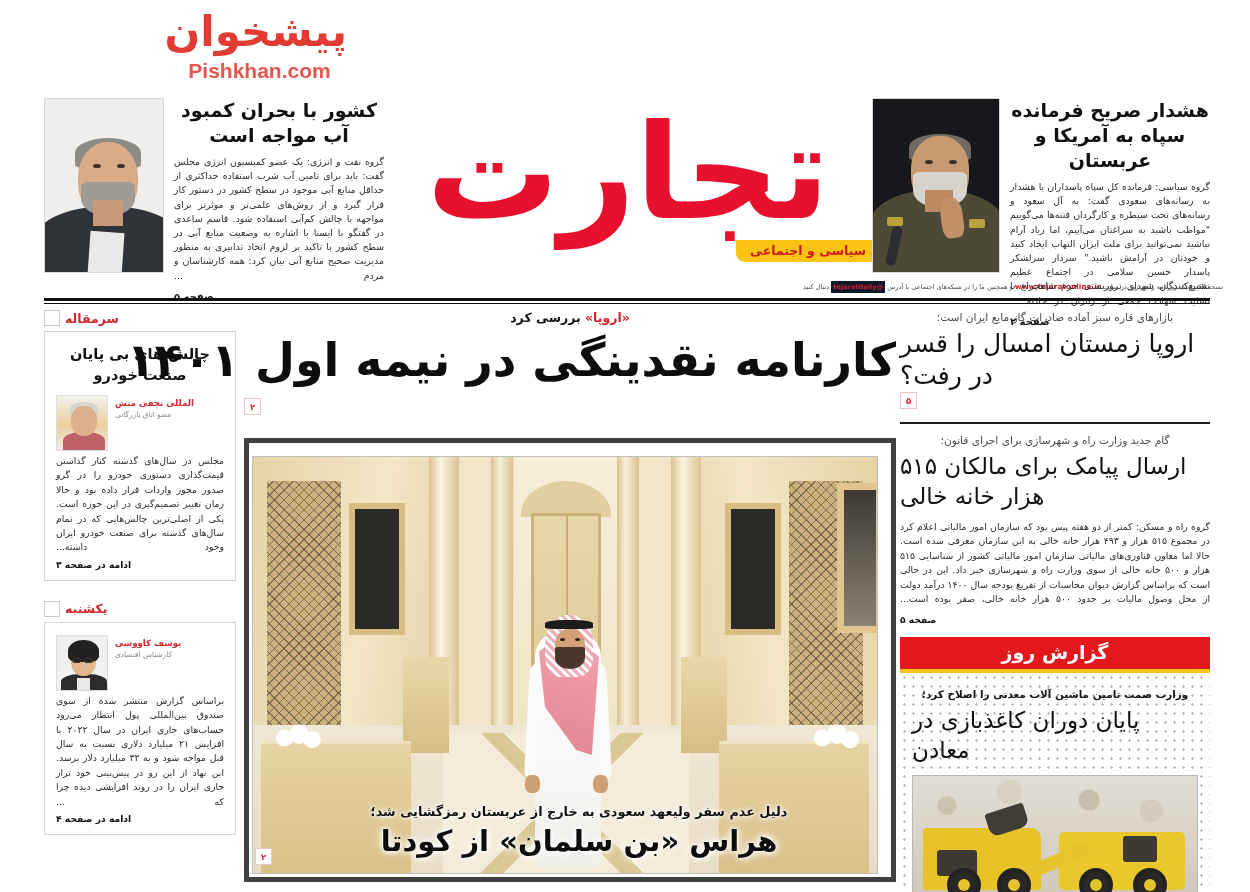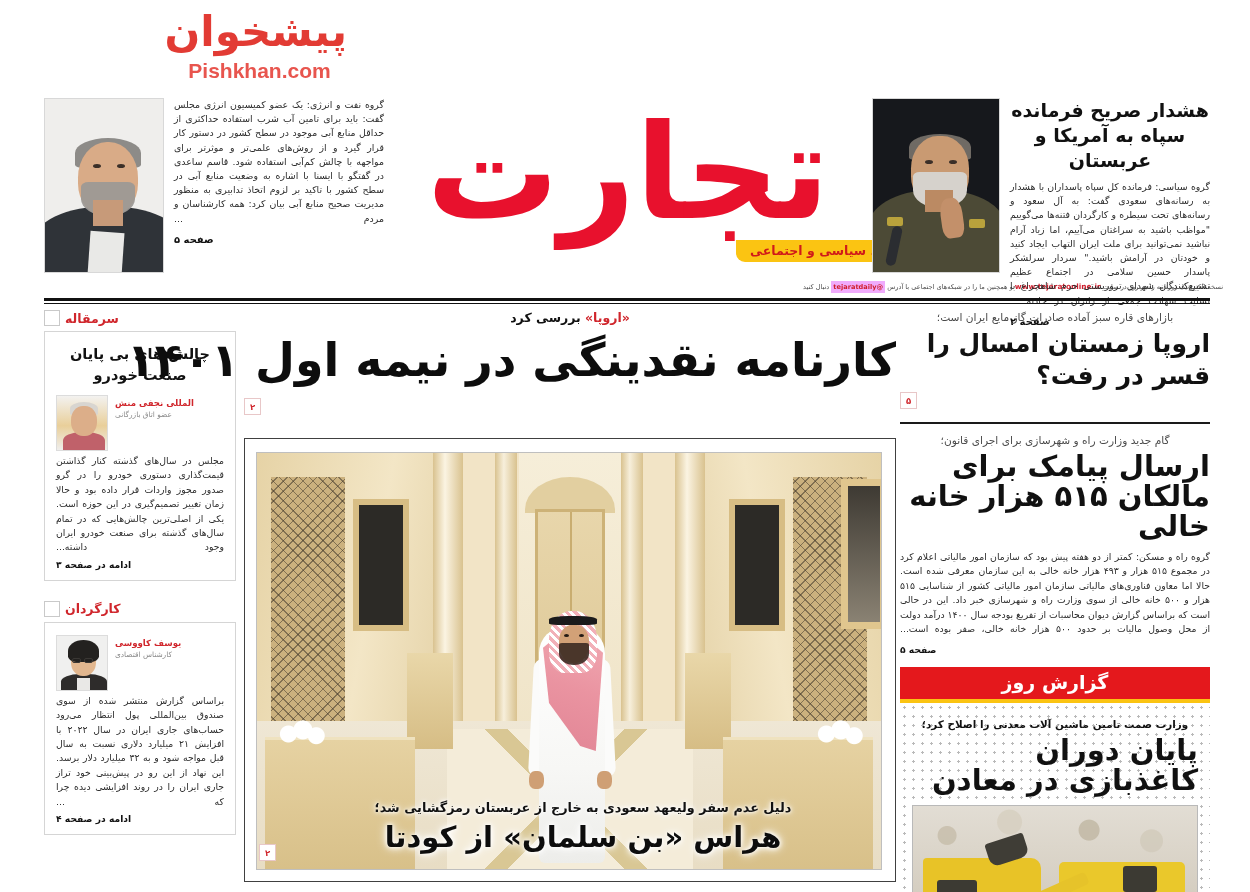--- a/index.html
+++ b/index.html
@@ -189,21 +189,21 @@
   }
   .url-strip {
     position: absolute; left: 384px; top: 190px;
     width: 490px;
     text-align: center;
     direction: rtl;
     font-size: 6.6px; color: #4a4a4a;
     white-space: nowrap;
   }
   .url-strip .site { color: #cf1f2e; font-weight: bold; font-size: 7.4px; margin-top: 33px; }
-  .url-strip .handle { color: #cf1f2e; font-weight: bold; background:#f0abfc; padding:2px 2px; }
+  .url-strip .handle { color: #cf1f2e; font-weight: bold; background:#0f172a; padding:2px 2px; }
 
   .rule-heavy {
     position: absolute; left: 44px; top: 298px;
     width: 1166px; height: 3px; background: #111;
   }
   .rule-thin {
     position: absolute; left: 44px; top: 303px;
     width: 1166px; height: 1px; background: #111;
   }
 
@@ -298,21 +298,21 @@
     background: #fff; color: #d0262c;
     font-size: 8.5px; font-weight: bold;
     display: flex; align-items: center; justify-content: center;
   }
   .badge-left-float {
     position: absolute; left: 0; top: 88px;
   }
   .hero-frame {
     position: absolute; left: 0; top: 128px;
     width: 652px; height: 444px;
-    border: 1px solid #404040;
+    border: 5px solid #404040;
     padding: 13px 13px 0 13px;
     background: #fff;
   }
   .hero-photo {
     position: relative; width: 626px; height: 418px;
     overflow: hidden;
     border: 1px solid #bfbfbf;
     background: #f2e4c6;
   }
   
@@ -458,25 +458,25 @@
     position: absolute; left: 2px; bottom: 8px;
   }
 
   
   .r-item { direction: rtl; }
   .r-kicker {
     font-size: 10.6px; color: #4a4a4a; text-align: center;
     line-height: 15px; margin-bottom: 3px;
   }
   .r-headline {
-    font-size: 25px; font-weight: bold; color: #111;
-    line-height: 32px; text-align: right;
+    font-size: 25px; font-weight: normal; color: #111;
+    line-height: 32px; text-align: left;
     letter-spacing: -0.5px;
   }
-  .r-headline.sm { font-size: 29px; line-height: 30px; }
+  .r-headline.sm { font-size: 23px; line-height: 30px; }
   .r-rule { height: 2px; background: #1a1a1a; margin: 10px 0 9px 0; }
   .r-body {
     font-size: 9.3px; line-height: 14.4px; color: #2b2b2b;
     text-align: justify; text-align-last: justify; direction: rtl;
   }
   .r-more { font-size: 9.2px; font-weight: bold; color: #111; }
   .red-banner {
     background: #e4181c; color: #fff;
     font-size: 19px; font-weight: bold;
     text-align: center; padding: 4px 0 6px 0;
@@ -565,20 +565,21 @@
         <div class="pA-shoulder"></div>
         <div class="pA-hair"></div>
         <div class="pA-head"></div>
         <div class="pA-beard"></div>
         <div class="pA-eye" style="left:48px; bottom:104px;"></div>
         <div class="pA-eye" style="left:72px; bottom:104px;"></div>
         <div class="pA-neck"></div>
         <div class="pA-collar"></div>
       </div>
       <div class="teaser-text">
+        <div class="teaser-headline">کشور با بحران کمبود آب مواجه است</div>
         <div class="teaser-body">گروه نفت و انرژی: یک عضو کمیسیون انرژی مجلس گفت: باید برای تامین آب شرب استفاده حداکثری از حداقل منابع آبی موجود در سطح کشور در دستور کار قرار گیرد و از روش‌های علمی‌تر و موثرتر برای مواجهه با چالش کم‌آبی استفاده شود. قاسم ساعدی در گفتگو با ایسنا با اشاره به وضعیت منابع آبی در سطح کشور با تاکید بر لزوم اتخاذ تدابیری به منظور مدیریت صحیح منابع آبی بیان کرد: همه کارشناسان و مردم ...</div>
         <div style="text-align:left; margin-top:2px;">
           <span class="teaser-page">صفحه ۵</span>
         </div>
       </div>
     </div>
 
     <div class="masthead-center">
       <div class="logo-wrap">
         <div class="logo-tejarat">تجارت</div>
@@ -640,21 +641,21 @@
           <div class="bp1-body"></div>
           <div class="bp1-hair"></div>
           <div class="bp1-head"></div>
         </div>
       </div>
       <div class="card-body">مجلس در سال‌های گذشته کنار گذاشتن قیمت‌گذاری دستوری خودرو را در گرو صدور مجوز واردات قرار داده بود و حالا زمان تغییر تصمیم‌گیری در این حوزه است. یکی از اصلی‌ترین چالش‌هایی که در تمام سال‌های گذشته برای صنعت خودرو ایران وجود داشته...</div>
       <div class="card-more">ادامه در صفحه ۳</div>
     </div>
 
     <div class="section-tag" style="margin-top:20px;">
-      <div class="label">کارگردان</div>
+      <div class="label">یکشنبه</div>
       <div class="sq"></div>
     </div>
 
     <div class="card">
       <div class="byline-row">
         <div class="byline-text">
           <div class="byline-name">یوسف کاووسی</div>
           <div class="byline-role">کارشناس اقتصادی</div>
         </div>
         <div class="byline-photo">

